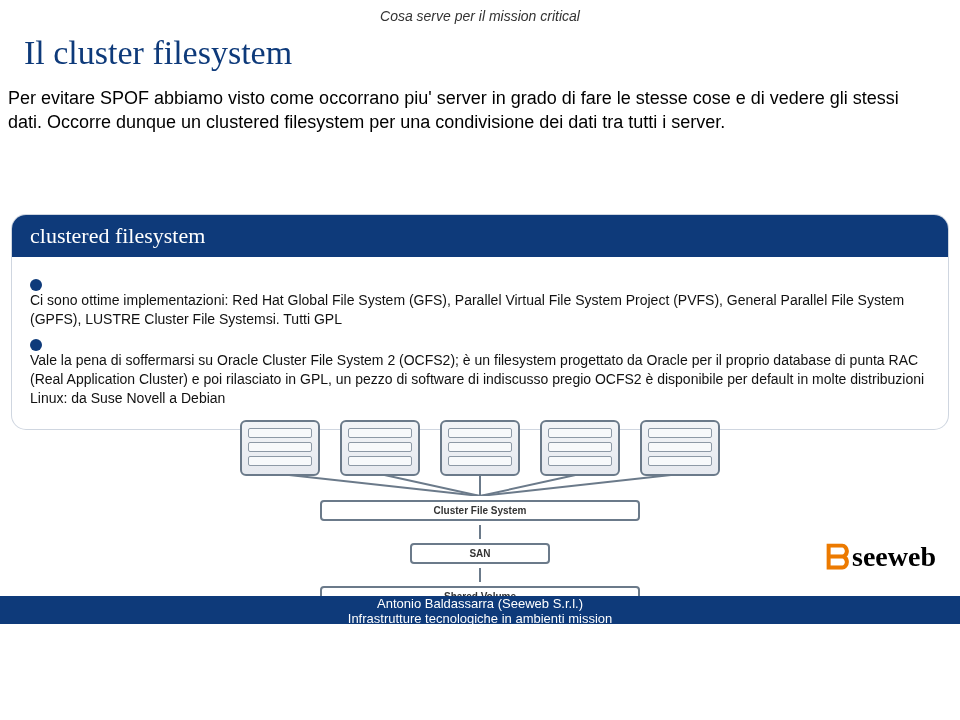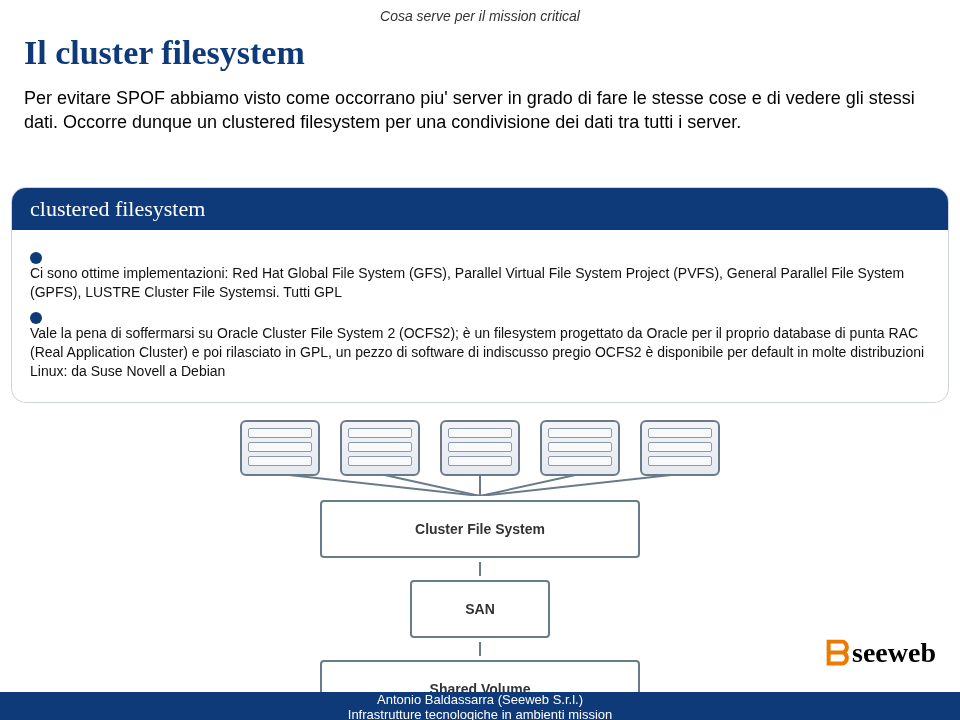--- a/index.html
+++ b/index.html
@@ -1,34 +1,34 @@
 <!DOCTYPE html>
 <html><head>
 <meta charset="utf-8">
 <style>
   * { box-sizing: border-box; margin: 0; padding: 0; }
   html, body { width: 960px; height: 720px; font-family: Arial, Helvetica, sans-serif; background: #fff; color: #000; overflow: hidden; }
-  .slide { position: relative; width: 960px; height: 720px; }
+  .slide { position: relative; width: 960px; height: 624px; }
   .breadcrumb { position: absolute; top: 8px; left: 0; right: 0; text-align: center; font-size: 14px; color: #333; font-style: italic; }
-  .title { position: absolute; top: 34px; left: 24px; font-size: 34px; color: #0e3a7a; font-family: Georgia, 'Times New Roman', serif; font-weight: bold; }
-  .body-text { position: absolute; top: 86px; left: 24px; right: 24px; font-size: 18px; line-height: 1.35; color: #000; }
-  .box { position: absolute; top: 188px; left: 12px; right: 12px; border-radius: 14px; background: #ffffff; box-shadow: 0 0 0 1px #cfd6e0; overflow: hidden; }
+  .title { position: absolute; top: 34px; left: 24px; font-size: 34px; color: #0e3a7a; font-family: Georgia, 'Times New Roman', serif; }
+  .body-text { position: absolute; top: 86px; left: 8px; right: 24px; font-size: 18px; line-height: 1.35; color: #000; }
+  .box { position: absolute; top: 215px; left: 12px; right: 12px; border-radius: 14px; background: #ffffff; box-shadow: 0 0 0 1px #cfd6e0; overflow: hidden; }
   .box-header { background: #0e3a7a; color: #fff; font-family: Georgia, 'Times New Roman', serif; font-size: 22px; padding: 8px 18px; }
   .box-body { padding: 12px 18px 16px 18px; }
   .bullet { display: flex; align-items: flex-start; margin: 6px 0; font-size: 14px; line-height: 1.35; color: #111; flex-direction: column; }
   .bullet .marker { width: 12px; height: 12px; border-radius: 50%; background: #0e3a7a; flex: 0 0 12px; margin: 4px 10px 0 0; }
   .bullet .marker::after { content: ""; }
   .bullet .text { flex: 1; }
   .diagram { position: absolute; left: 150px; right: 150px; top: 420px; height: 210px; }
   .row-servers { display: flex; gap: 20px; justify-content: center; }
   .server { width: 80px; height: 56px; border: 2px solid #6b7a8a; border-radius: 6px; position: relative; background: linear-gradient(#f2f4f7,#e6e9ef); display: flex; flex-direction: column; padding: 6px; gap: 4px; }
   .server .drive { height: 10px; border: 1px solid #8d99a6; border-radius: 2px; background: #f7f9fb; }
   .connectors { height: 20px; display: flex; justify-content: center; align-items: flex-end; }
   .connectors svg { width: 520px; height: 22px; }
-  .label-box { border: 2px solid #6b7a8a; border-radius: 4px; padding: 19px 12px; font-size: 14px; text-align: center; width: 320px; margin: 4px auto; background: #fff; font-weight: bold; color: #333; }
+  .label-box { border: 2px solid #6b7a8a; border-radius: 4px; padding: 3px 12px; font-size: 10px; text-align: center; width: 320px; margin: 4px auto; background: #fff; font-weight: bold; color: #333; }
   .label-small { width: 140px; }
   .connect-down { display:flex; justify-content:center; }
   .connect-down .vline { width:2px; height:14px; background:#6b7a8a; }
   .logo { position: absolute; right: 24px; bottom: 46px; font-family: Georgia, serif; font-size: 28px; color: #000; font-weight: bold; }
   .logo .b { color:#ec7a00; font-size: 34px; font-weight: bold; margin-right:2px; vertical-align: -3px; }
   .footer { position: absolute; bottom: 0; left: 0; right: 0; height: 28px; background: #0e3a7a; color: #fff; font-size: 13px; display: flex; align-items: center; padding: 0 14px; flex-direction: column; }
   .footer .author { flex: 0 0 auto; }
   .footer .mid { flex: 1 1 auto; text-align: left; }
   .footer .right { flex: 0 0 auto; display: flex; gap: 18px; text-align: center; }
 </style>

